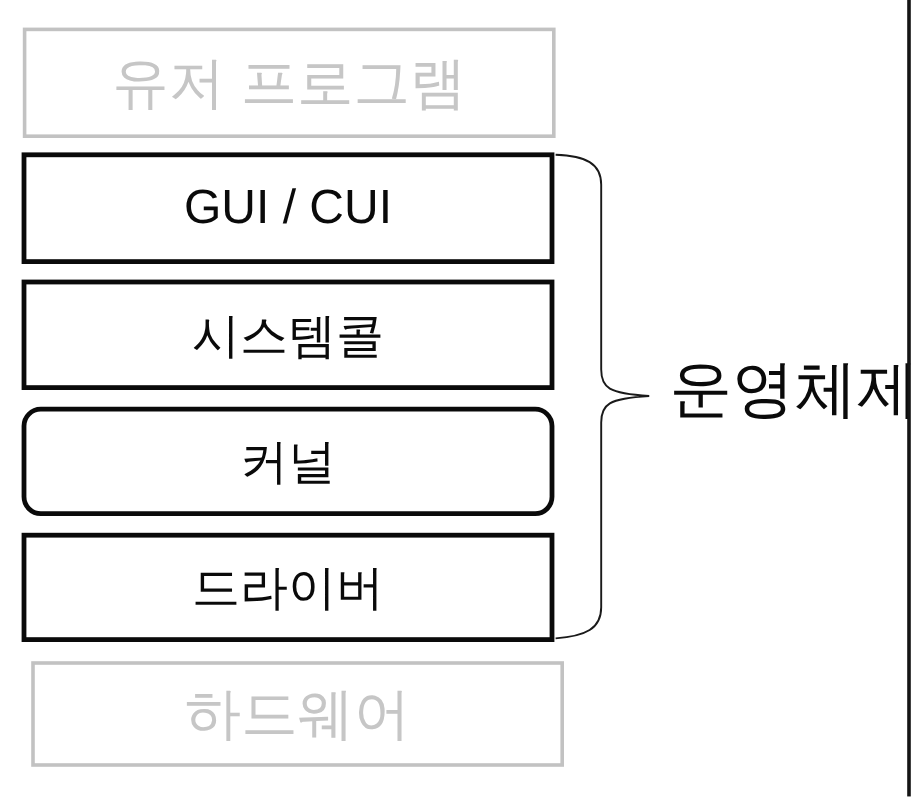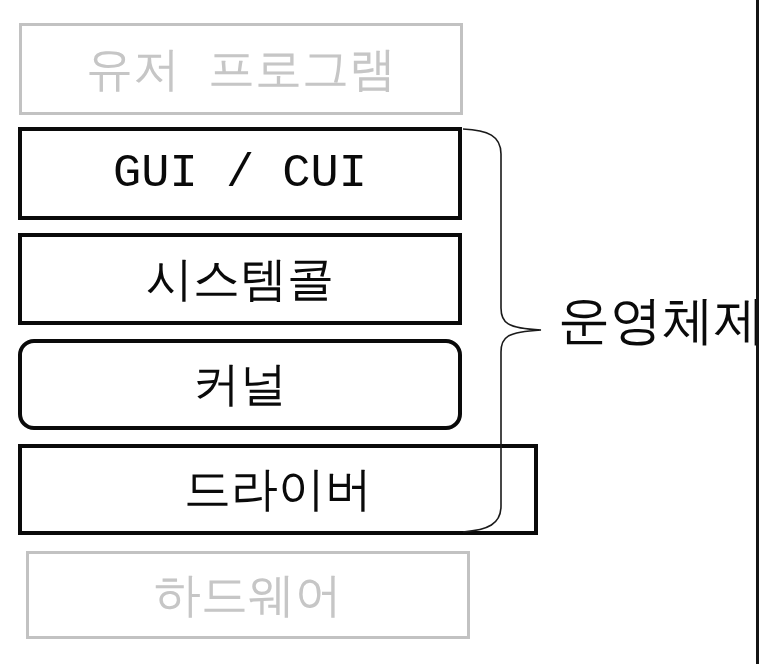--- a/index.html
+++ b/index.html
@@ -6,47 +6,47 @@
     margin: 0;
     padding: 0;
     background: #ffffff;
   }
   #canvas {
     position: relative;
     width: 762px;
     height: 664px;
     background: #ffffff;
     overflow: hidden;
-    font-family: Liberation Mono, monospace;
+    font-family: Liberation Sans, sans-serif;
   }
   .layer-box {
     position: absolute;
     box-sizing: border-box;
     display: flex;
     align-items: center;
     justify-content: center;
     background: #ffffff;
     text-align: center;
     white-space: nowrap;
   }
   .layer-box.muted {
     border: 3px solid #c2c2c2;
     color: #c6c6c6;
     font-size: 47px;
   }
   .layer-box.solid {
     border: 4px solid #0a0a0a;
     color: #0a0a0a;
-    font-size: 47px;
+    font-size: 40px;
   }
   #box-user-program { left: 19px; top: 23px;  width: 444px; height: 92px; }
   #box-gui-cui      { left: 18px; top: 127px; width: 444px; height: 93px; }
   #box-system-call  { left: 18px; top: 233px; width: 444px; height: 92px; }
   #box-kernel       { left: 18px; top: 339px; width: 444px; height: 91px; border-radius: 16px; }
-  #box-driver       { left: 18px; top: 444px; width: 520px; height: 91px; }
+  #box-driver       { left: 18px; top: 444px; width: 444px; height: 91px; }
   #box-hardware     { left: 26px; top: 551px; width: 444px; height: 88px; }
 
   #os-brace-svg {
     position: absolute;
     left: 455px;
     top: 118px;
     width: 100px;
     height: 424px;
   }
   #os-brace-label {

